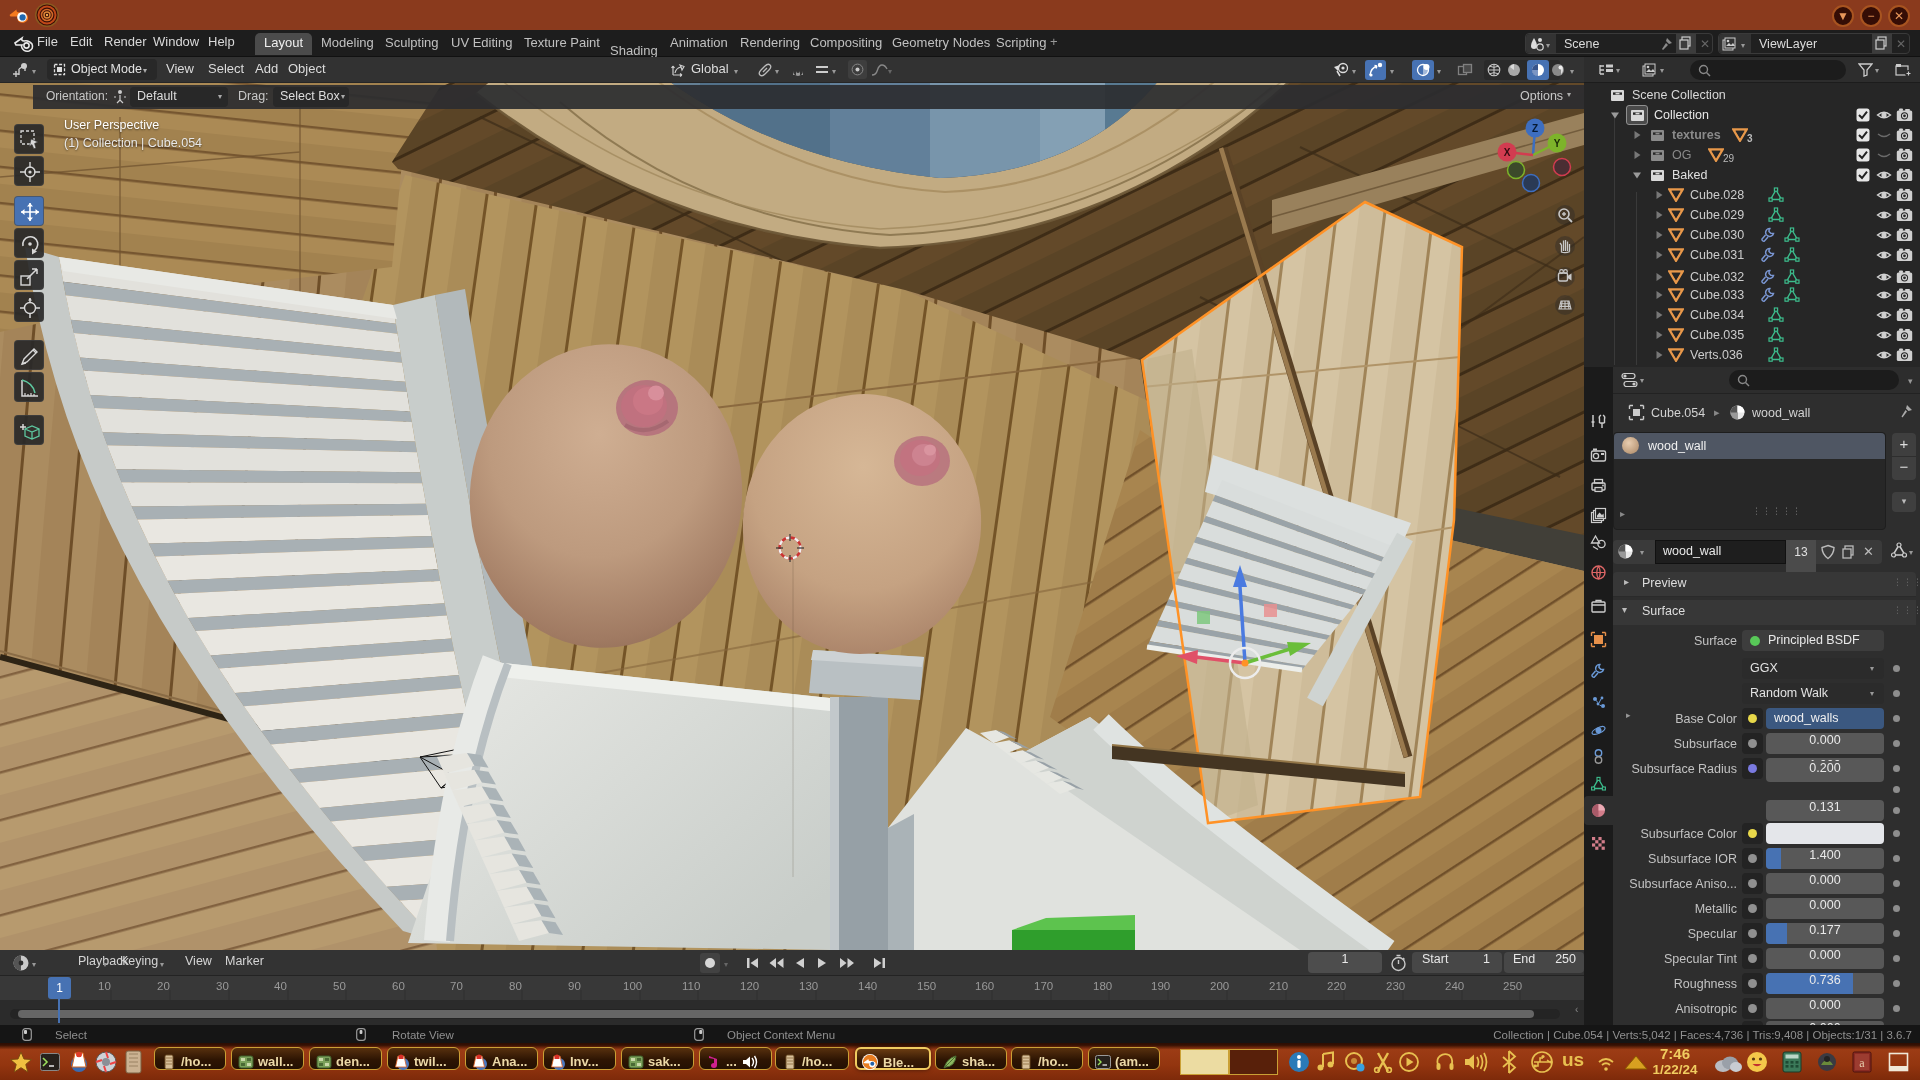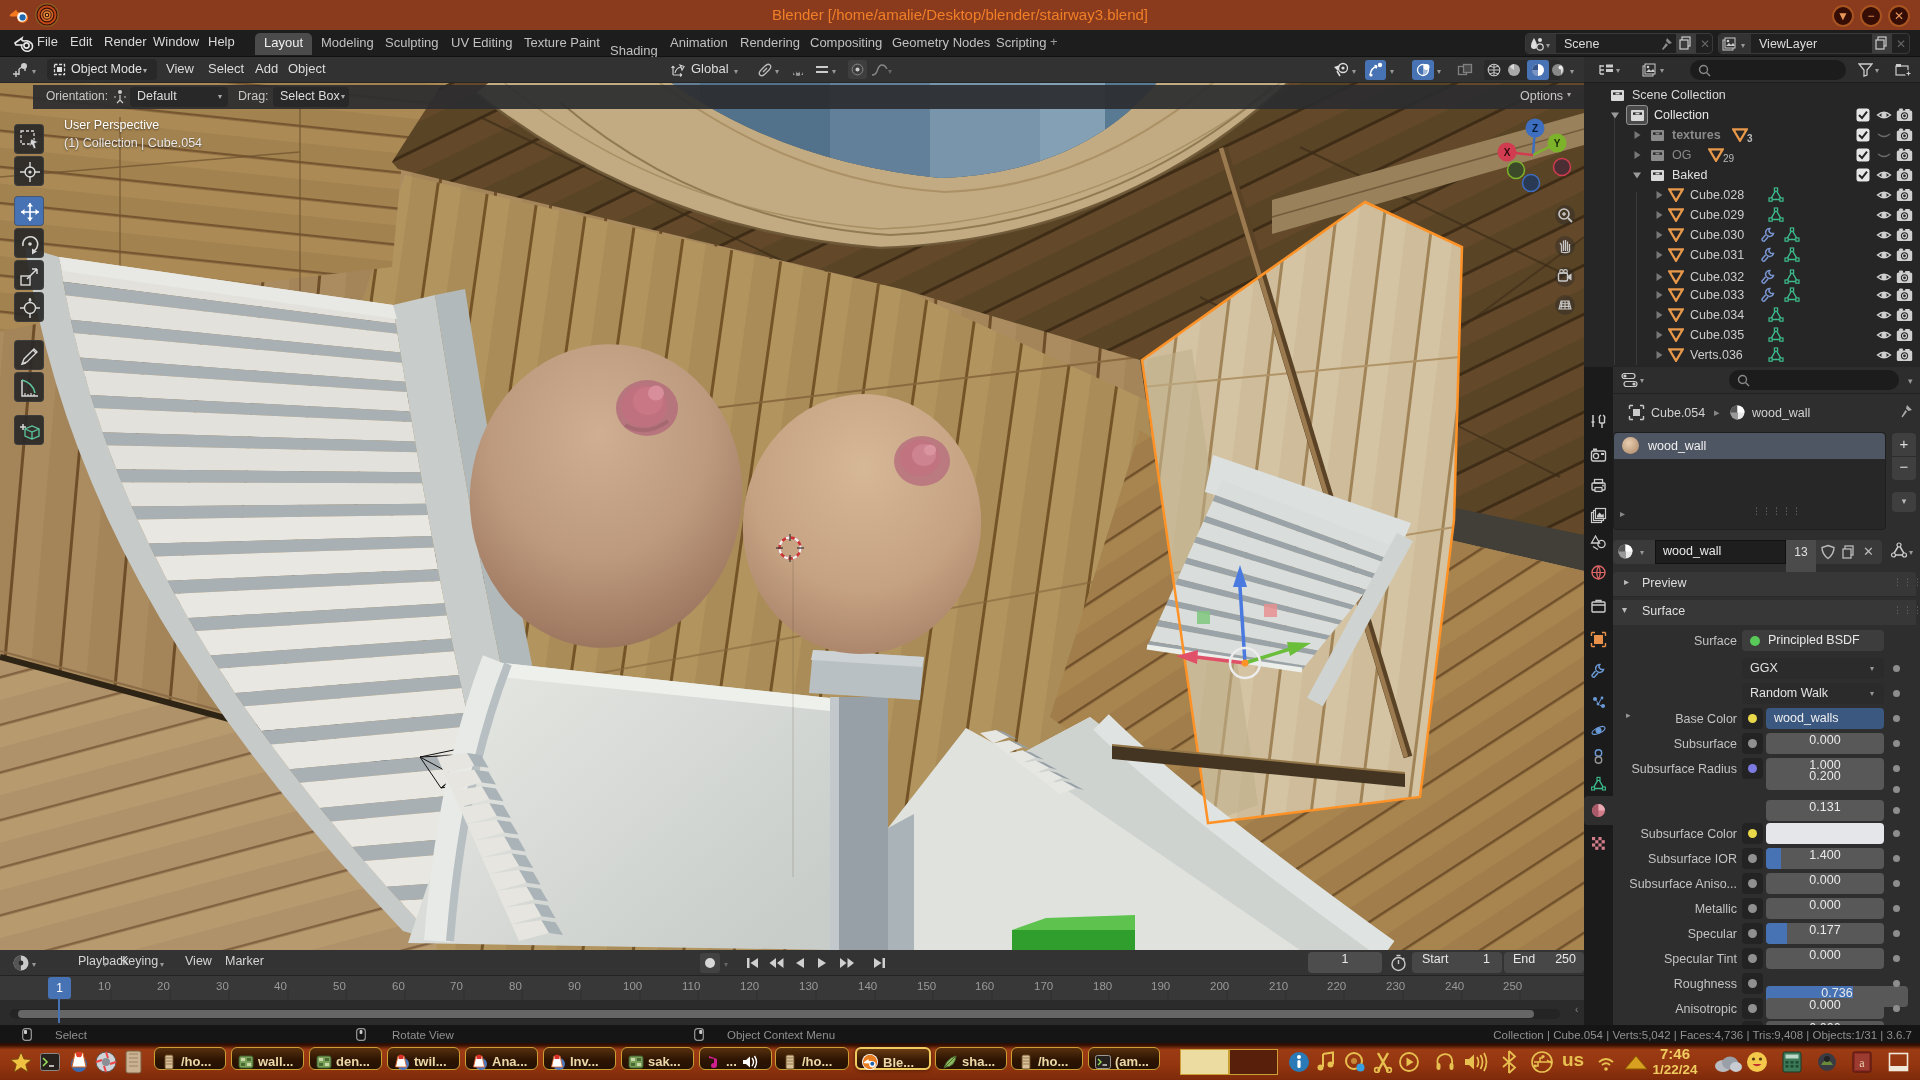--- a/index.html
+++ b/index.html
@@ -447,21 +447,20 @@
       <circle cx="14.6" cy="13.4" r="3.1" fill="#2068b0"></circle>
     </svg>
     <svg class="abs" style="left:34px;top:2px;" width="26" height="26" viewBox="0 0 26 26">
       <circle cx="13" cy="13" r="12" fill="#8a5a20"></circle>
       <circle cx="13" cy="13" r="10.5" fill="#3a0e06"></circle>
       <circle cx="13" cy="13" r="8.5" fill="none" stroke="#c04818" stroke-width="2"></circle>
       <circle cx="13" cy="13" r="5.5" fill="none" stroke="#d06828" stroke-width="1.6"></circle>
       <circle cx="13" cy="13" r="3" fill="none" stroke="#e08838" stroke-width="1.4"></circle>
       <circle cx="13" cy="13" r="1.2" fill="#f0a850"></circle>
     </svg>
-    <div class="abs" id="title-text">Blender [/home/amalie/Desktop/blender/stairway3.blend]</div>
     <div class="abs winbtn" style="left:1832px;">▼</div>
     <div class="abs winbtn" style="left:1860px;">−</div>
     <div class="abs winbtn" style="left:1888px;">✕</div>
   </div>
 
   <div class="abs" id="menubar">
     <svg class="abs" style="left:13px;top:3px;" width="22" height="22" viewBox="0 0 22 22">
       <path d="M2 10 L9 5 Q8 8 11 8 Q16 7 19 11 Q21 16 16 18 Q11 19 9 15 Q8 13 9 12 L3 12 Z" fill="none" stroke="#e8e8e8" stroke-width="1.6"></path>
       <circle cx="13.5" cy="12.5" r="2.6" fill="none" stroke="#e8e8e8" stroke-width="1.6"></circle>
     </svg>
@@ -1325,21 +1324,21 @@
           <i style="background:#909090;"></i>
         </div>
 <div class="prop-slider" style="left:153px;top:339px;width:118px;"><span style="position:relative;">0.000</span></div>
 <div class="kdot" style="left:280px;top:346px;"></div>
 <div class="prop-label" style="left:-36px;top:368px;width:160px;">Subsurface Radius</div>
 <div class="sock" style="left:129px;top:364px;">
           <i style="background:#7a7ae0;"></i>
         </div>
 <div class="prop-slider" style="left:153px;top:364px;width:118px;"><span style="position:relative;">1.000</span></div>
 <div class="kdot" style="left:280px;top:371px;"></div>
-<div class="prop-slider" style="left:153px;top:375px;width:118px;"><span style="position:relative;">0.200</span></div>
+<div class="prop-slider" style="left:153px;top:367px;width:118px;"><span style="position:relative;">0.200</span></div>
 <div class="kdot" style="left:280px;top:392px;"></div>
 <div class="prop-slider" style="left:153px;top:406px;width:118px;"><span style="position:relative;">0.131</span></div>
 <div class="kdot" style="left:280px;top:413px;"></div>
 <div class="prop-label" style="left:-36px;top:433px;width:160px;">Subsurface Color</div>
 <div class="sock" style="left:129px;top:429px;">
           <i style="background:#e8d84a;"></i>
         </div>
 <div class="abs" style="left:153px;top:429px;width:118px;height:21px;background:#e4e6ea;border-radius:4px;"></div>
 <div class="kdot" style="left:280px;top:436px;"></div>
 <div class="prop-label" style="left:-36px;top:458px;width:160px;">Subsurface IOR</div>
@@ -1369,21 +1368,21 @@
 <div class="prop-label" style="left:-36px;top:558px;width:160px;">Specular Tint</div>
 <div class="sock" style="left:129px;top:554px;">
           <i style="background:#909090;"></i>
         </div>
 <div class="prop-slider" style="left:153px;top:554px;width:118px;"><span style="position:relative;">0.000</span></div>
 <div class="kdot" style="left:280px;top:561px;"></div>
 <div class="prop-label" style="left:-36px;top:583px;width:160px;">Roughness</div>
 <div class="sock" style="left:129px;top:579px;">
           <i style="background:#909090;"></i>
         </div>
-<div class="prop-slider" style="left:153px;top:592px;width:142px;"><span style="position:absolute;left:0;top:0;width:87px;height:21px;background:#4772b3;display:block;"></span><span style="position:relative;">0.736</span></div>
+<div class="prop-slider" style="left:153px;top:579px;width:118px;"><span style="position:absolute;left:0;top:0;width:87px;height:21px;background:#4772b3;display:block;"></span><span style="position:relative;">0.736</span></div>
 <div class="kdot" style="left:280px;top:586px;"></div>
 <div class="prop-label" style="left:-36px;top:608px;width:160px;">Anisotropic</div>
 <div class="sock" style="left:129px;top:604px;">
           <i style="background:#909090;"></i>
         </div>
 <div class="prop-slider" style="left:153px;top:604px;width:118px;"><span style="position:relative;">0.000</span></div>
 <div class="kdot" style="left:280px;top:611px;"></div>
 
 <div class="sock" style="left:129px;top:627px;"></div>
 <div class="prop-slider" style="left:153px;top:627px;width:118px;"><span style="position:relative;">0.000</span></div>

